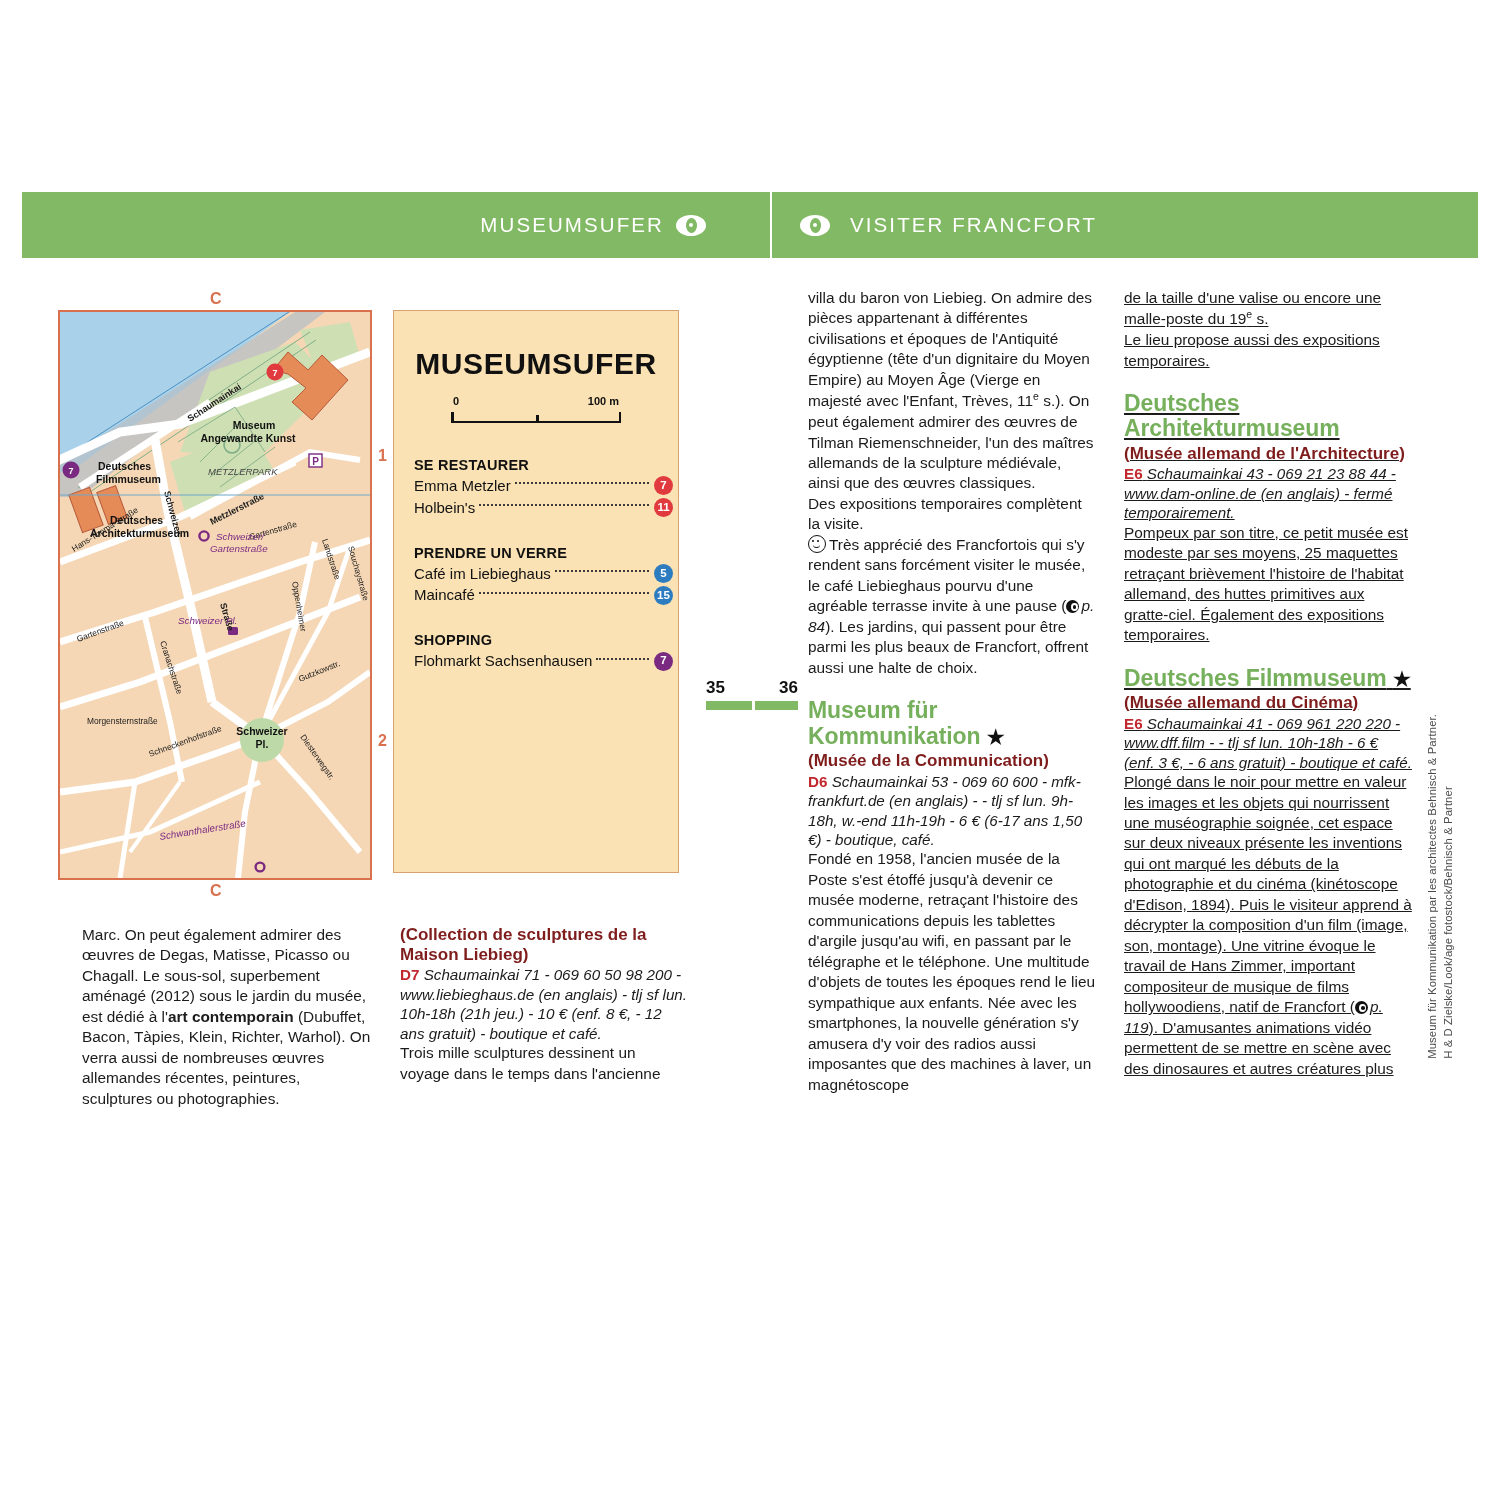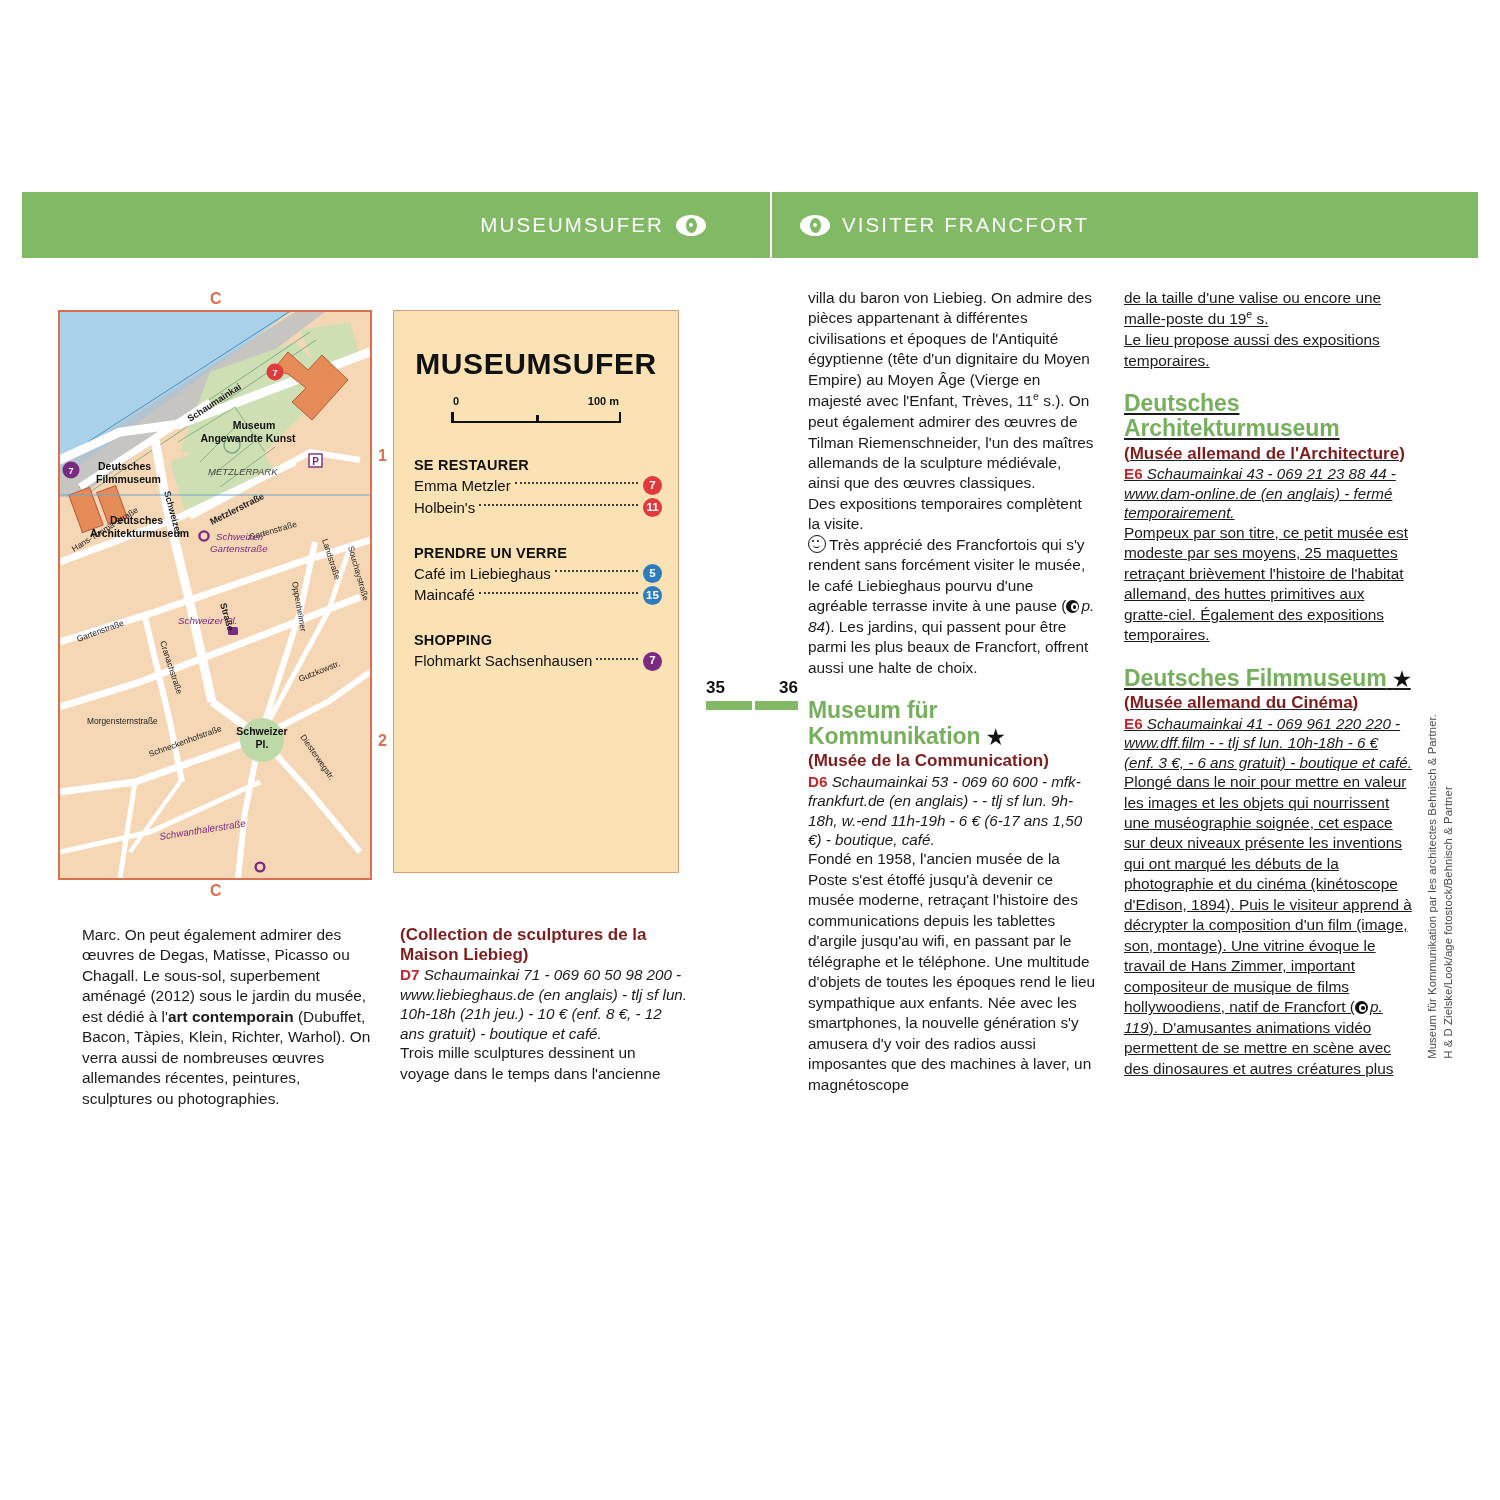--- a/index.html
+++ b/index.html
@@ -16,21 +16,21 @@
   .header-inner{position:relative;width:100%;height:100%;}
   .hdr-divider{
     position:absolute;left:748px;top:0;width:2px;height:66px;background:#ffffff;
   }
   .hdr-left{
     position:absolute;right:772px;top:0;height:66px;
     display:flex;align-items:center;gap:12px;
   }
   .hdr-right{
     position:absolute;left:778px;top:0;height:66px;
-    display:flex;align-items:center;gap:12px;
+    display:flex;align-items:center;gap:20px;
   }
   .hdr-label{
     color:#ffffff;font-size:20.5px;letter-spacing:2.1px;
     font-family:"Liberation Sans", sans-serif;font-weight:400;
     white-space:nowrap;
   }
   .eye-icon{
     width:30px;height:21px;border-radius:50%/50%;
     background:#ffffff;display:inline-flex;align-items:center;justify-content:center;
     flex:none;
@@ -76,21 +76,21 @@
   }
   .scale-bar{
     position:relative;margin-top:4px;height:10px;border-bottom:2.5px solid #111;
   }
   .scale-bar::before,.scale-bar::after{
     content:"";position:absolute;bottom:0;width:2.5px;height:9px;background:#111;
   }
   .scale-bar::before{left:0;}
   .scale-bar::after{right:0;}
   .scale-tick{position:absolute;left:50%;bottom:0;width:2.5px;height:6px;background:#111;}
-  .legend-body{padding:28px 16px 0 20px;}
+  .legend-body{padding:28px 5px 0 20px;}
   .legend-cat{
     font-weight:700;font-size:14.5px;letter-spacing:.2px;color:#111;
     margin:0 0 3px 0;
   }
   .legend-cat.spaced{margin-top:27px;}
   .legend-row{
     display:flex;align-items:center;font-size:15px;color:#111;margin:2px 0;
     line-height:1.32;
     justify-content:space-between;
   }

